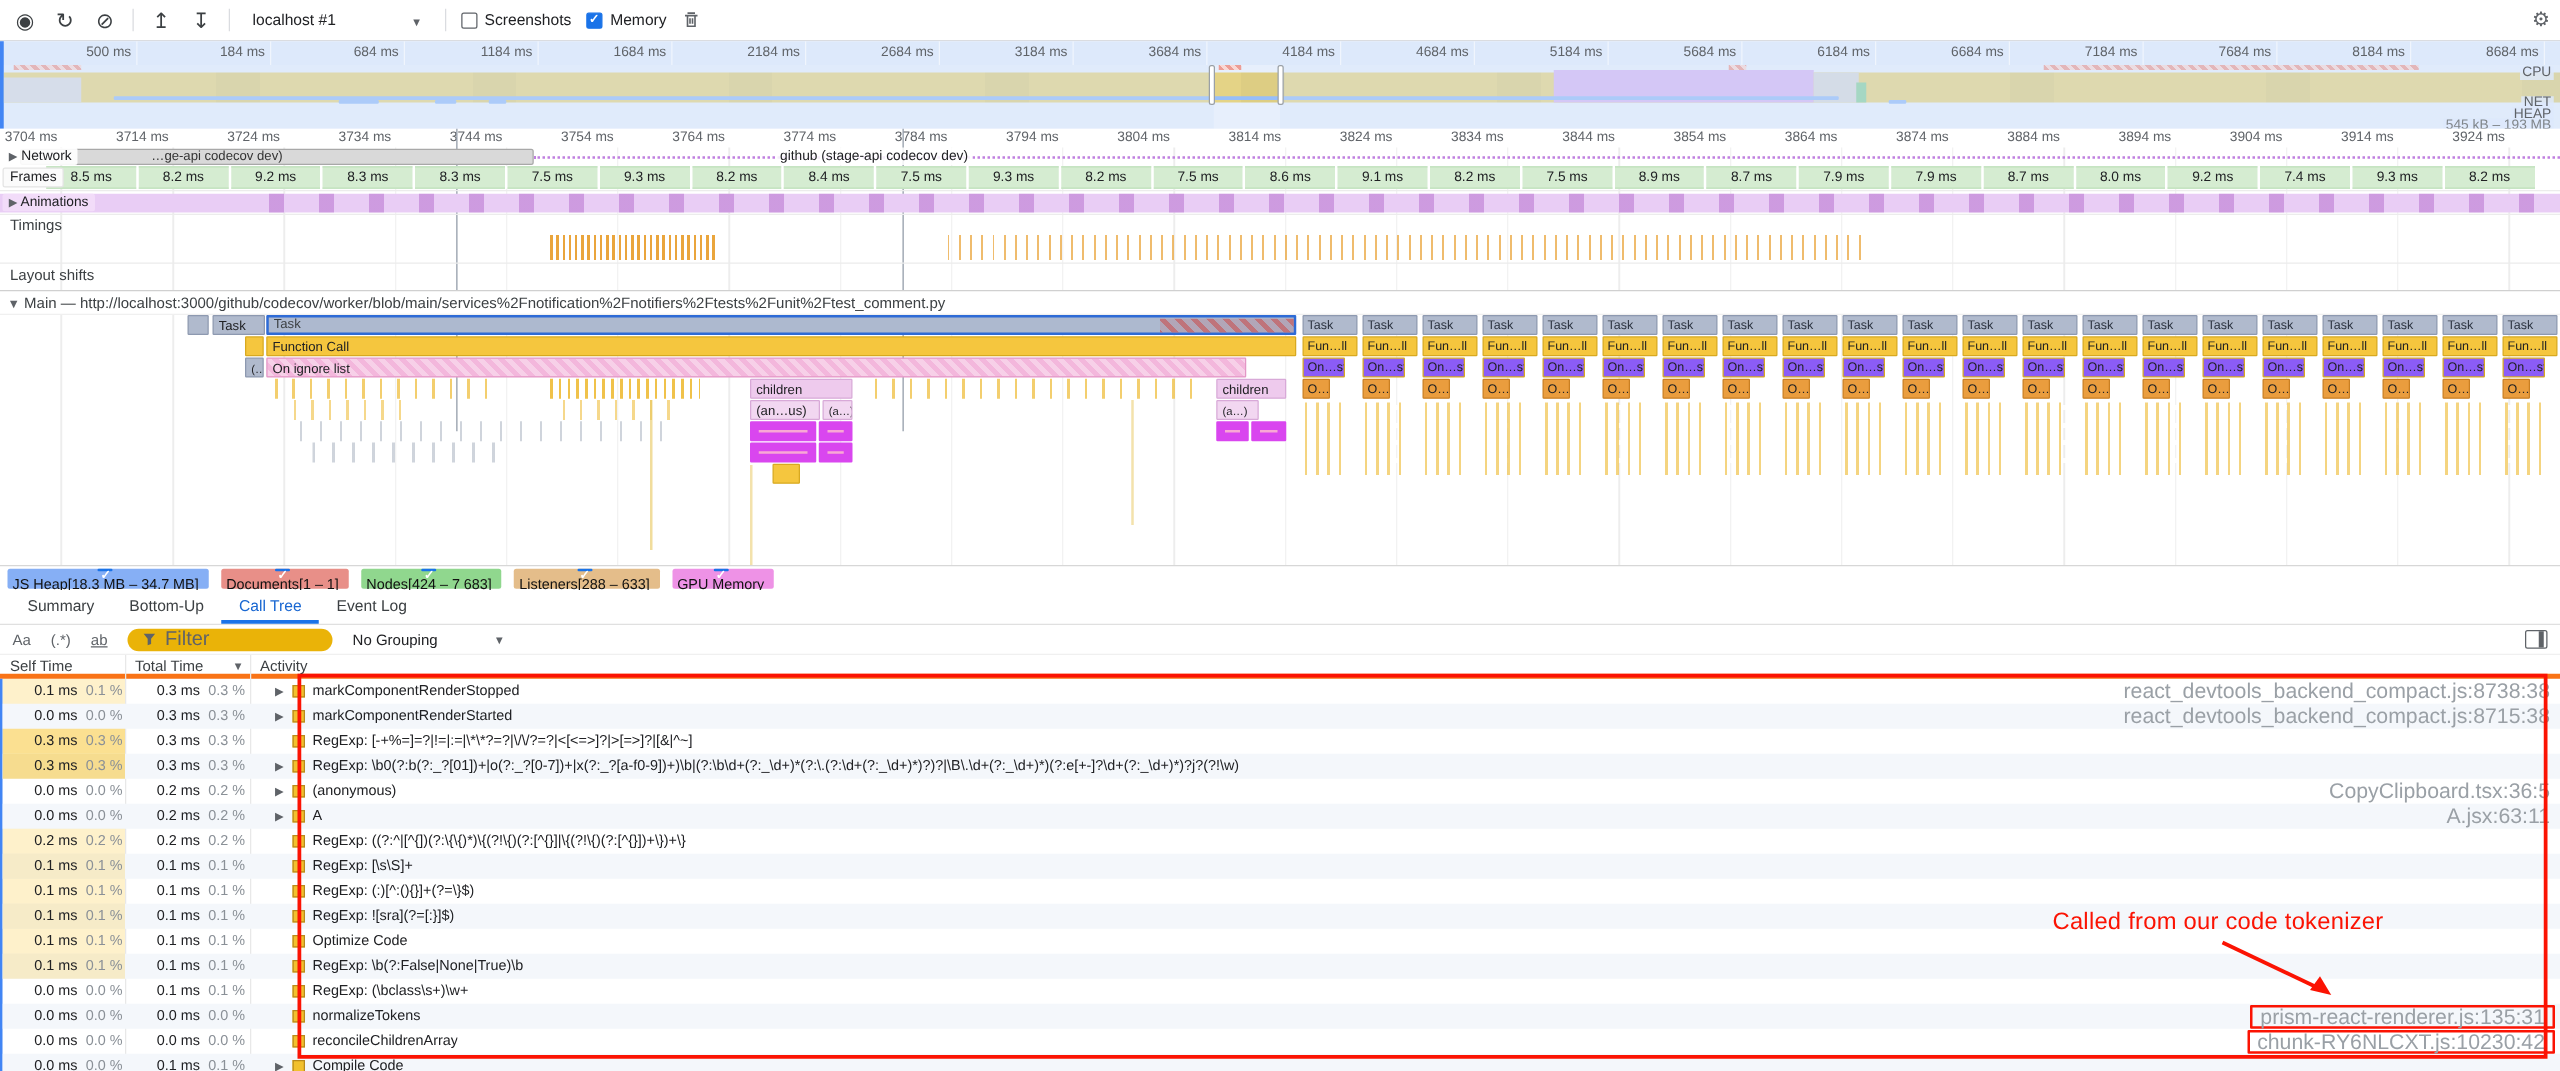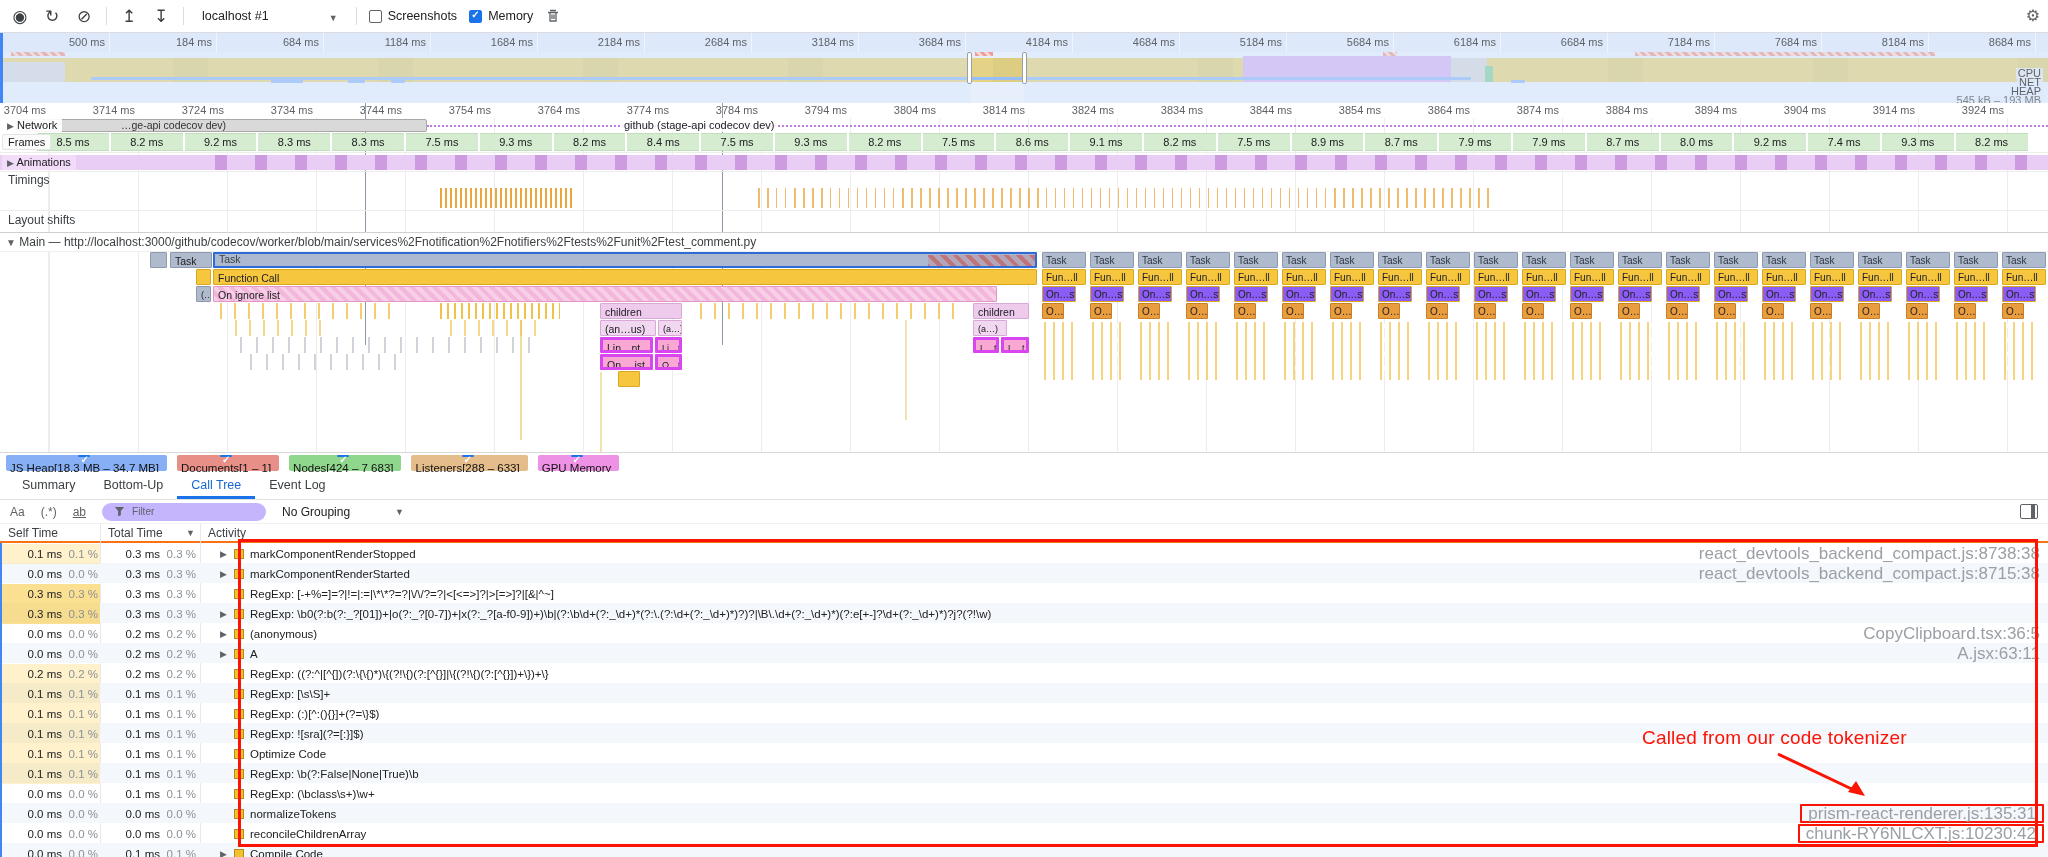--- a/index.html
+++ b/index.html
@@ -83,21 +83,21 @@
              font-size:12px;color:#3c4043;line-height:19px;padding-left:6px;}
   .flame{position:absolute;top:252px;left:0;width:2048px;height:200px;overflow:hidden;}
   .bar{position:absolute;height:16px;line-height:16px;font-size:10.5px;color:#202124;overflow:hidden;
        white-space:nowrap;padding-left:4px;box-sizing:border-box;border-radius:1px;}
   .b-grey{background:#b0bacd;border:1px solid #8d99b0;}
   .b-yel{background:#f5c63e;border:1px solid #d8a920;}
   .b-pink{background:#f3b7dc;border:1px solid #e397c6;
           background-image:repeating-linear-gradient(45deg,rgba(255,255,255,.35) 0 4px,transparent 4px 8px);}
   .b-chpink{background:#eecaed;border:1px solid #d8a9d8;}
   .b-chpink2{background:#f2d7f1;border:1px solid #d8a9d8;}
-  .b-green{background:#f9a8d4;border:3px solid #d946ef;}
+  .b-green{background:#f9a8d4;border:7px solid #d946ef;}
   .taskbig{background:#adb9cf;border:2px solid #2e6bd6;line-height:11px;color:#3c4043;}
   .task-stripe{position:absolute;left:713px;top:1px;width:322px;height:14px;
                background:repeating-linear-gradient(45deg,rgba(201,78,78,.65) 0 4px,rgba(201,78,78,.18) 4px 9px);}
   .ticks{position:absolute;height:16px;
          background:repeating-linear-gradient(90deg,#f0c24a 0 2px,transparent 2px 7px);}
   .ticks.sparse{background:repeating-linear-gradient(90deg,rgba(240,194,74,.8) 0 2px,transparent 2px 14px);}
   .ticks.greyish{background:repeating-linear-gradient(90deg,rgba(160,170,185,.5) 0 2px,transparent 2px 16px);}
   .vthin{position:absolute;width:2px;background:#e8c65a;}
   #task-cols{position:absolute;left:1042px;top:0;display:flex;gap:4px;}
   .fcol{width:44px;flex:none;position:relative;height:200px;}
@@ -122,31 +122,31 @@
   .tabs{position:absolute;top:472px;left:0;width:2048px;height:28px;border-bottom:1px solid #e0e0e0;
         display:flex;padding-left:8px;box-sizing:border-box;background:#fff;}
   .tab{padding:0 14px;line-height:26px;font-size:12.5px;color:#3c4043;cursor:pointer;}
   .tab.active{color:#1967d2;border-bottom:3px solid #1a73e8;}
 
   
   .filterbar{position:absolute;top:500px;left:0;width:2048px;height:24px;display:flex;align-items:center;
              gap:16px;padding-left:10px;box-sizing:border-box;background:#fff;border-bottom:1px solid #f0f0f0;}
   .ficon{color:#5f6368;font-size:12px;cursor:pointer;}
   .ficon.underl{text-decoration:underline;}
-  .fpill{display:flex;align-items:center;gap:7px;background:#c4b5fd;border-radius:12px;height:18px;
-         padding:0 12px;color:#5f6368;width:140px;font-size:10px;cursor:text;}
+  .fpill{display:flex;align-items:center;gap:7px;background:#eab308;border-radius:12px;height:18px;
+         padding:0 12px;color:#5f6368;width:140px;font-size:16px;cursor:text;}
   .funnel{font-size:10px;color:#5f6368;}
   .grouping{display:flex;align-items:center;gap:45px;font-size:12px;color:#202124;cursor:pointer;}
   .panel-ic{margin-left:auto;margin-right:10px;width:16px;height:13px;border:1.5px solid #5f6368;
             border-radius:2px;position:relative;cursor:pointer;}
   .panel-ic::after{content:"";position:absolute;right:2px;top:0;bottom:0;width:4px;background:#5f6368;}
 
   
   .thead{position:absolute;top:524px;left:0;width:2048px;height:19px;background:#fff;
-         border-bottom:2px solid #f97316;font-size:12px;color:#3c4043;box-sizing:border-box;}
+         border-bottom:4px solid #f97316;font-size:12px;color:#3c4043;box-sizing:border-box;}
   .thead span{position:absolute;line-height:18px;}
   .vline{position:absolute;width:1px;background:#e8e8e8;top:524px;bottom:0;}
   .tbody{position:absolute;top:543px;left:0;width:2048px;bottom:0;overflow:hidden;border-left:2px solid #4285f4;box-sizing:border-box;}
   .trow{display:grid;grid-template-columns:98px 100px 32px 1fr auto;height:20px;line-height:20px;
         font-size:11.5px;align-items:center;}
   .trow:nth-child(even){background:#f4f7fb;}
   .numbox{display:flex;height:20px;}
   .ms{width:60px;text-align:right;color:#202124;}
   .pct{width:36px;text-align:right;color:#8a9097;padding-right:2px;}
   .trow.heat1 .selfbox{background:rgba(250,205,70,.28);}
@@ -234,21 +234,21 @@
     <div class="net-bar" style="left:268px;top:47px;width:32px;"></div>
     <div class="net-bar" style="left:345px;top:47px;width:17px;"></div>
     <div class="net-bar" style="left:388px;top:47px;width:14px;"></div>
     <div class="net-bar" style="left:1508px;top:47px;width:14px;"></div>
 
     <div class="ov-dim" style="left:0;width:968px;"></div>
     <div class="ov-dim" style="left:1021px;right:0;"></div>
     <div class="ov-win"></div>
     <div class="ov-handle" style="left:964px;"></div>
     <div class="ov-handle" style="left:1019px;"></div>
-    <div class="ov-lab" style="top:35px;">CPU</div>
+    <div class="ov-lab" style="top:20px;">CPU</div>
     <div class="ov-lab" style="top:44px;">NET</div>
     <div class="ov-lab" style="top:53px;">HEAP</div>
     <div class="ov-lab" style="top:62px;color:#80868b;">545 kB – 193 MB</div>
   </div>
 
   <div class="ruler">
     <div class="ruler-in">
       <span class="r-tick">3704 ms</span>
         <span class="r-tick">3714 ms</span>
         <span class="r-tick">3724 ms</span>

